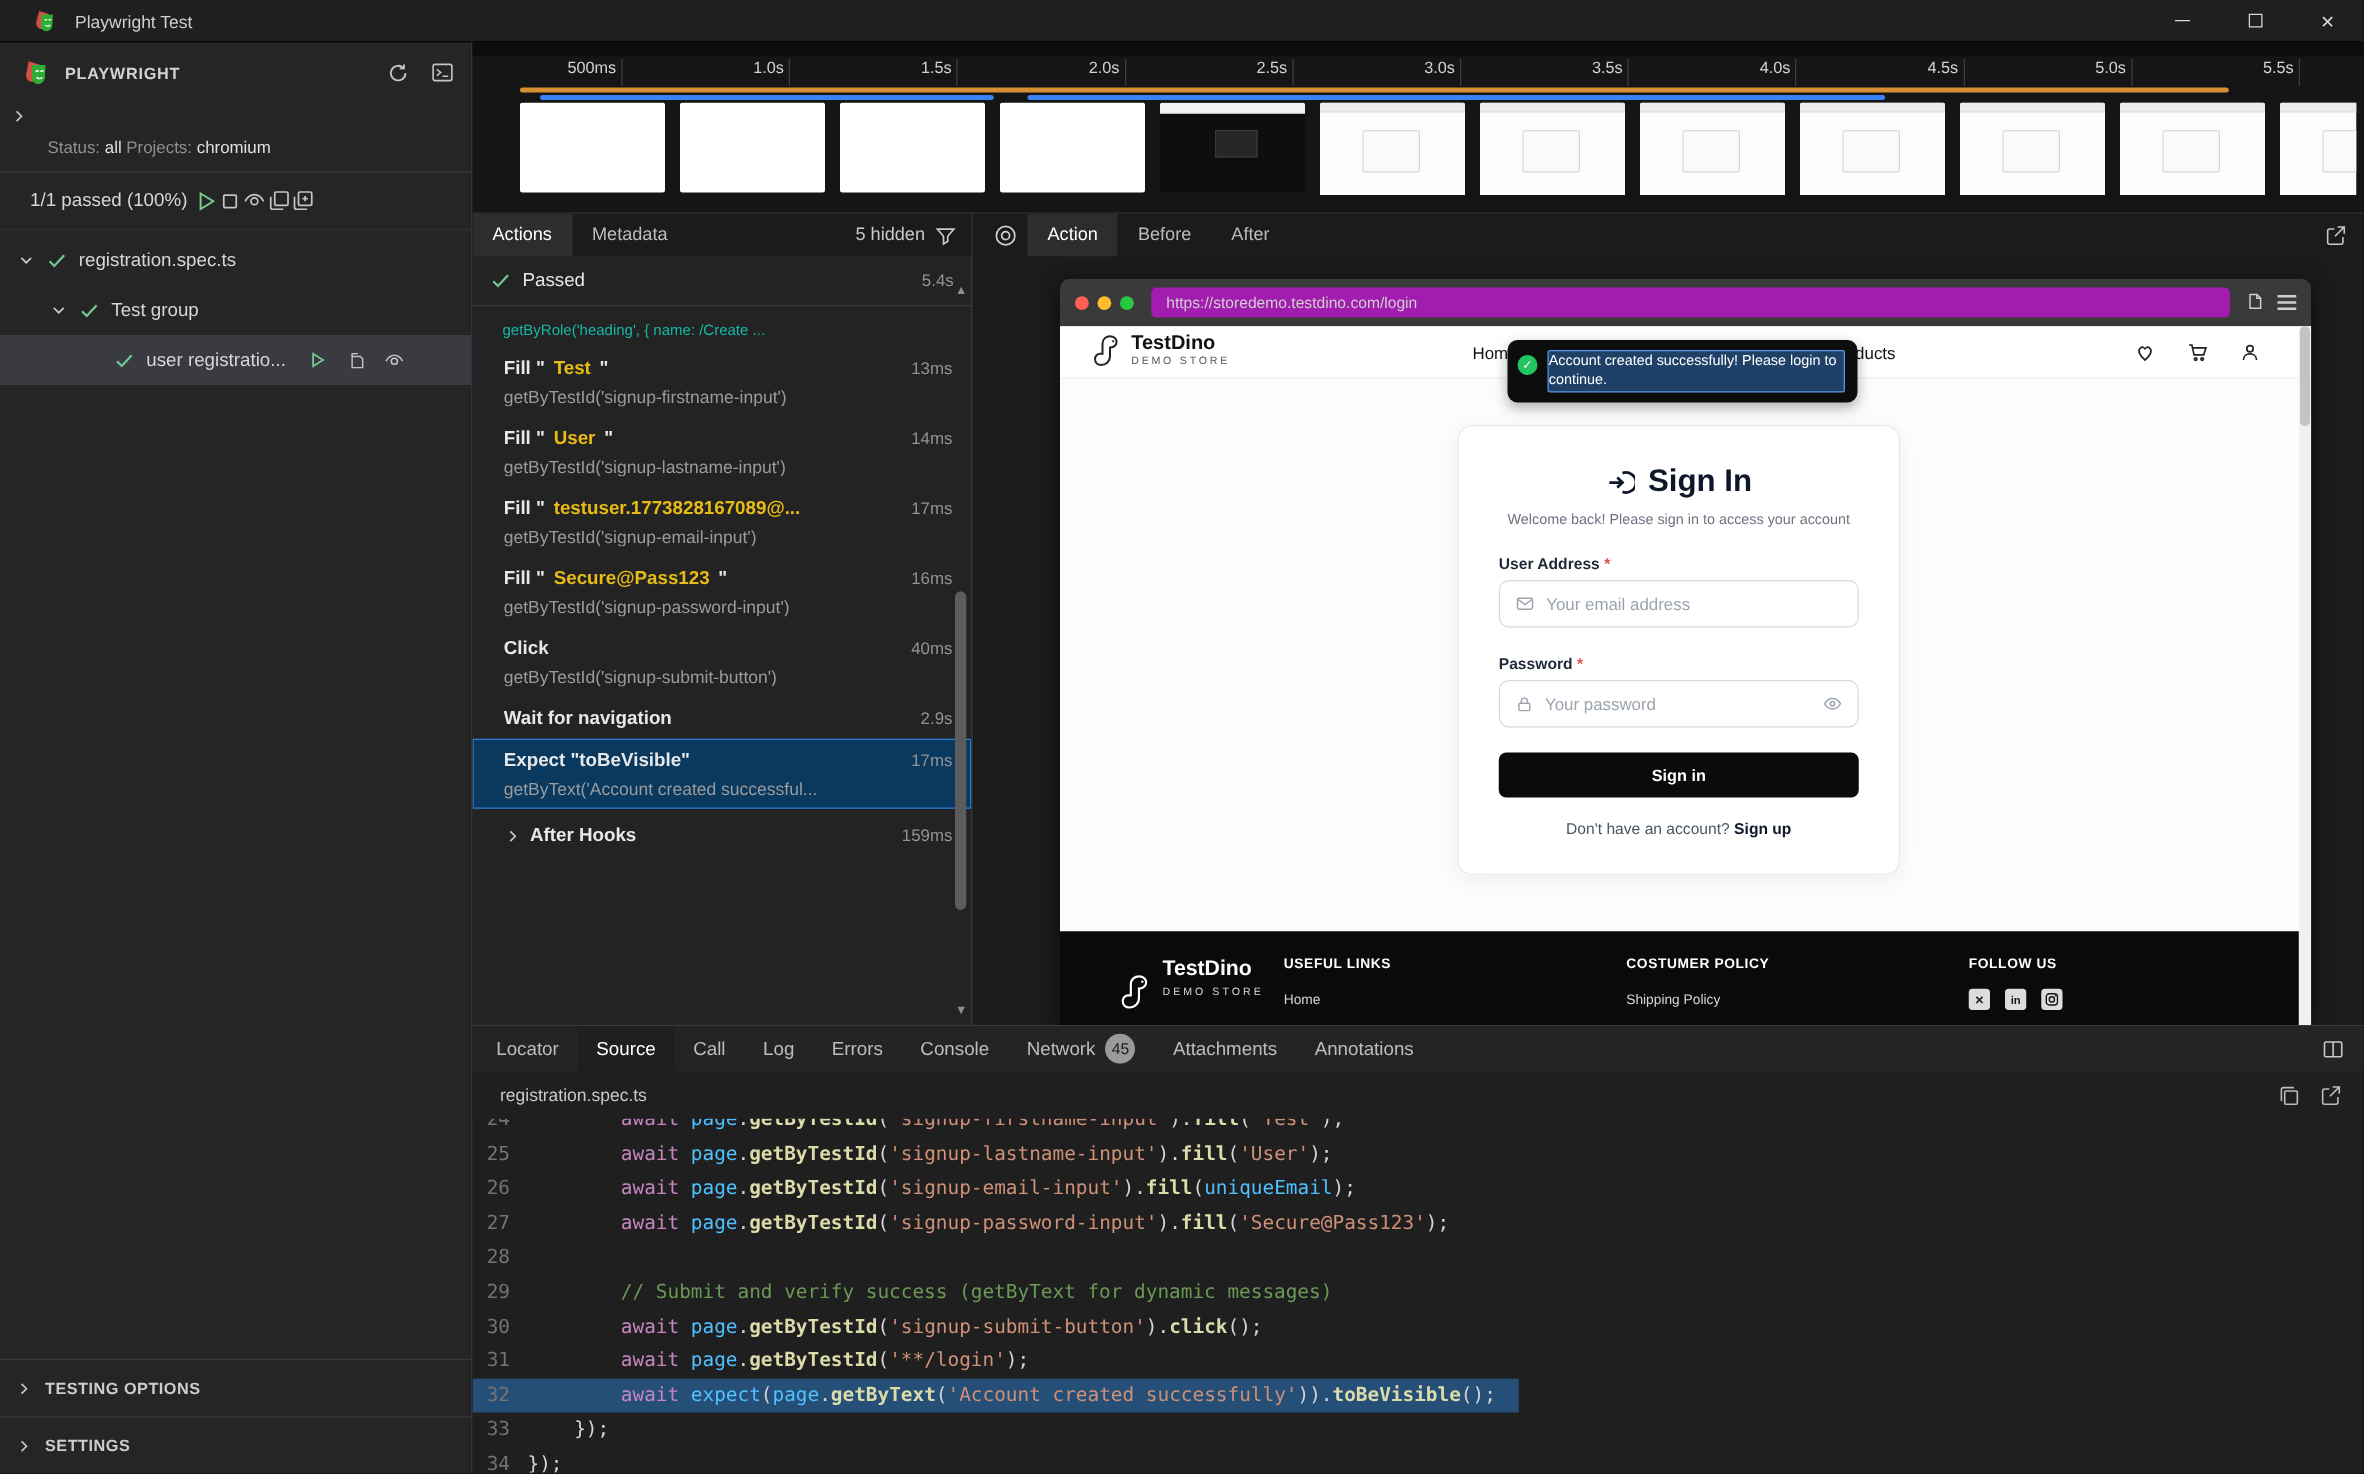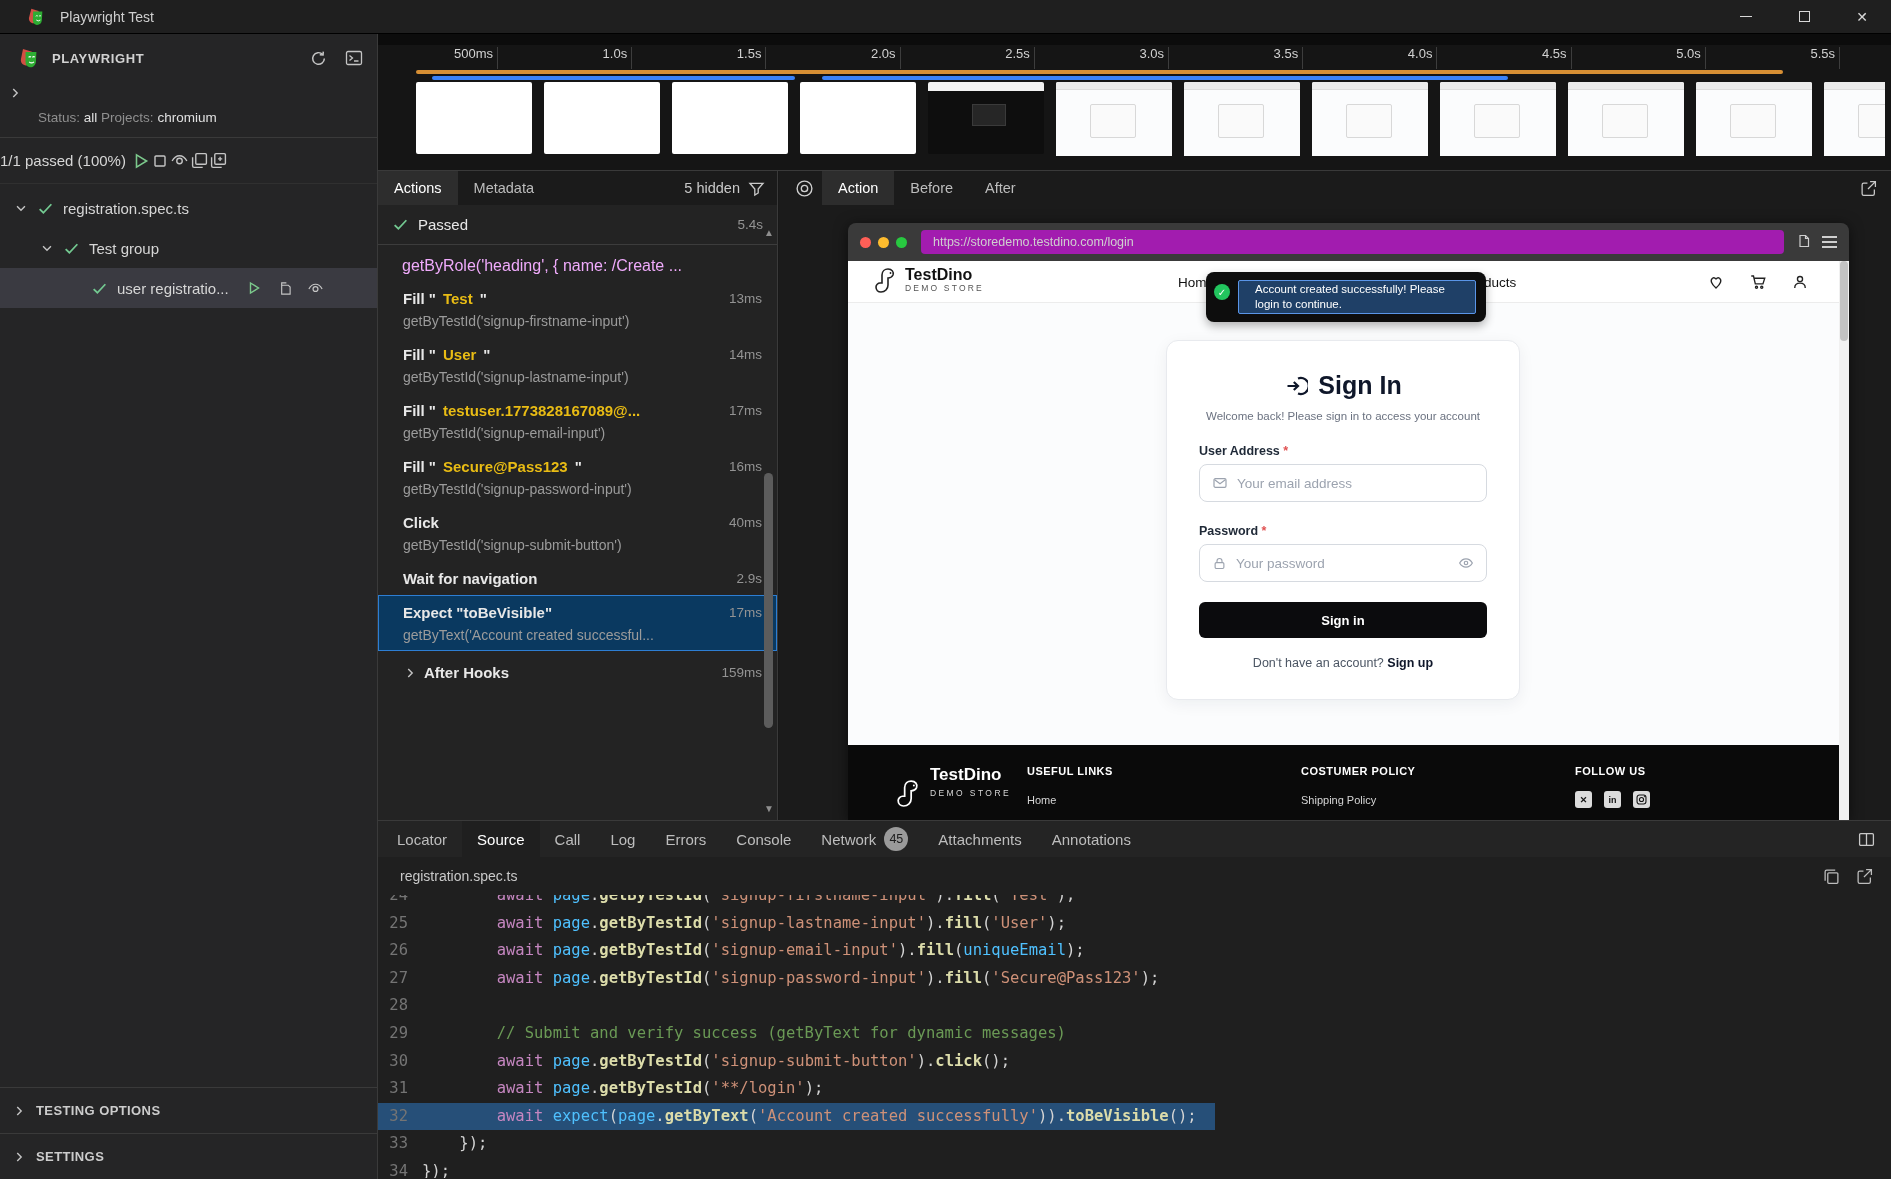--- a/index.html
+++ b/index.html
@@ -23,21 +23,21 @@
   .sb-header .sb-title { margin-left:12px; font-size:13px; font-weight:bold; letter-spacing:.6px; color:#d2d2d2; }
   .sb-header .hicons { margin-left:auto; display:flex; gap:18px; }
   .icon { display:inline-flex; align-items:center; justify-content:center; color:#c5c5c5; }
   .icon svg { display:block; }
   .sb-filter { display:flex; align-items:center; padding:4px 12px 8px 8px; gap:6px; }
   .sb-filter .chev { color:#c5c5c5; }
   .sb-filter input { flex:1; height:32px; background:#3c3c40; border:none; outline:none; color:#d4d4d4; font-size:14.5px; padding:0 10px; font-family:"Liberation Sans",sans-serif; }
   .sb-filter input::placeholder { color:#9b9b9b; }
   .sb-status { padding:2px 12px 12px 38px; font-size:13.5px; color:#8f8f8f; border-bottom:1px solid #3a3a3a; }
   .sb-status b { color:#e0e0e0; font-weight:normal; }
-  .sb-runbar { display:flex; align-items:center; height:46px; padding:0 0; gap:2px; border-bottom:1px solid #303030; }
+  .sb-runbar { display:flex; align-items:center; height:46px; padding:0 24px; gap:2px; border-bottom:1px solid #303030; }
   .sb-runbar .summary { font-size:15px; color:#d6d6d6; margin-right:4px; }
   .tree { padding-top:4px; }
   .tree-row { display:flex; align-items:center; height:40px; font-size:15px; color:#d6d6d6; gap:9px; }
   .tree-row.selected { background:#3a3a41; }
   .tree-row .spacer { width:16px; }
   .tree-label { white-space:nowrap; }
   .row-icons { display:flex; gap:15px; margin-left:8px; }
   .sb-footer { position:absolute; left:0; right:0; bottom:0; }
   .sbf-row { display:flex; align-items:center; height:46px; border-top:1px solid #3a3a3a; padding:0 12px; gap:10px; font-size:13px; font-weight:bold; letter-spacing:.4px; color:#cccccc; }
 
@@ -61,21 +61,21 @@
   .tab.active { background:#2d2d2d; color:#ffffff; }
   .badge { background:#9a9a9a; color:#1c1c1c; border-radius:50%; width:24px; height:24px; display:flex; align-items:center; justify-content:center; font-size:12.5px; }
 
   
   .actions-panel { position:absolute; left:378px; top:171px; width:400px; height:649px; background:#232323; border-right:1px solid #3a3a3a; }
   .ap-tabs .hidden-wrap { margin-left:auto; display:flex; align-items:center; gap:8px; padding-right:12px; color:#c9c9c9; font-size:14.5px; }
   .ap-list { position:relative; height:615px; overflow:hidden; }
   .ap-status { display:flex; align-items:center; height:40px; padding:0 14px; gap:9px; border-bottom:1px solid #3c3c3c; font-size:15px; color:#e8e8e8; }
   .ap-status .dur { margin-left:auto; }
   .dur { color:#939393; font-size:13.5px; }
-  .ap-loc-only { padding:12px 14px 6px 24px; font-size:16px; color:#f0abfc; white-space:nowrap; overflow:hidden; }
+  .ap-loc-only { padding:12px 14px 6px 24px; font-size:12px; color:#14b8a6; white-space:nowrap; overflow:hidden; }
   .ap-row { padding:8px 14px 7px 24px; border:1px solid transparent; }
   .ap-row.selected { background:#0a3960; border:1px solid #2d7ed3; }
   .ap-title { display:flex; align-items:center; font-size:15px; font-weight:600; color:#e8e8e8; gap:7px; }
   .ap-title .tp { white-space:pre; }
   .ap-title .val { color:#e9bc14; }
   .ap-title .dur { margin-left:auto; font-weight:normal; }
   .ap-locator { margin-top:6px; font-size:14px; color:#9b9b9b; white-space:nowrap; overflow:hidden; }
   .ap-row.group { display:block; padding-top:12px; }
   .ap-scroll { position:absolute; right:1px; top:40px; bottom:0; width:14px; }
   .ap-scroll .arr { position:absolute; left:0; width:14px; text-align:center; color:#8f8f8f; font-size:10px; }
@@ -98,21 +98,21 @@
   .page { position:relative; height:559px; background:#fbfcfd; color:#111; overflow:hidden; }
   .pheader { position:relative; height:42px; background:#fff; border-bottom:1px solid #ececec; }
   .brand { position:absolute; left:26px; top:5px; display:flex; align-items:center; gap:7px; color:#111; }
   .brand .dino { color:#222; }
   .brand-name { font-size:16px; font-weight:bold; line-height:16px; }
   .brand-tag { font-size:8.5px; letter-spacing:2.2px; color:#555; }
   .pnav { position:absolute; left:330px; top:0; height:42px; display:flex; align-items:center; gap:36px; font-size:13.5px; font-weight:500; color:#111; }
   .picons { position:absolute; right:40px; top:0; height:42px; display:flex; align-items:center; gap:24px; color:#222; }
   .toast { position:absolute; left:358px; top:11px; width:280px; background:#0d0d0d; border-radius:8px; padding:8px 10px 8px 8px; display:flex; gap:8px; align-items:flex-start; box-shadow:0 4px 10px rgba(0,0,0,.3); z-index:5; }
   .toast .tcheck { flex:0 0 auto; width:16px; height:16px; border-radius:50%; background:#22c55e; color:#fff; display:flex; align-items:center; justify-content:center; font-size:10px; margin-top:4px; }
-  .toast .tmsg { font-size:11.5px; line-height:15px; color:#fff; background:rgba(47,107,178,.55); border:1.5px solid #5a95e8; border-radius:2px; padding:1px 16px; }
+  .toast .tmsg { font-size:11.5px; line-height:15px; color:#fff; background:rgba(47,107,178,.55); border:1.5px solid #5a95e8; border-radius:2px; padding:1px 0; }
   .card { position:absolute; left:318px; top:79px; width:354px; height:360px; background:#fff; border:1px solid #e8eaee; border-radius:12px; box-shadow:0 4px 16px rgba(20,30,50,.06); padding:30px 32px 0 32px; }
   .card-title { display:flex; align-items:center; justify-content:center; gap:10px; font-size:25px; font-weight:bold; color:#0f172a; }
   .card-sub { margin-top:10px; text-align:center; font-size:11.5px; color:#6b7280; }
   .f-label { margin-top:22px; font-size:12.5px; font-weight:bold; color:#1f2937; }
   .f-label .req { color:#e05252; }
   .inp { margin-top:6px; height:38px; border:1px solid #d6dae0; border-radius:8px; display:flex; align-items:center; padding:0 12px; gap:9px; background:#fff; color:#9ca3af; }
   .inp input { border:none; outline:none; flex:1; font-size:13.5px; color:#374151; font-family:"Liberation Sans",sans-serif; background:transparent; }
   .inp input::placeholder { color:#9ca3af; }
   .signin-btn { margin-top:20px; width:100%; height:36px; background:#0b0b0d; color:#fff; border:none; border-radius:6px; font-size:13px; font-weight:600; font-family:"Liberation Sans",sans-serif; }
   .card-foot { margin-top:18px; text-align:center; font-size:12.5px; color:#4b5563; }

